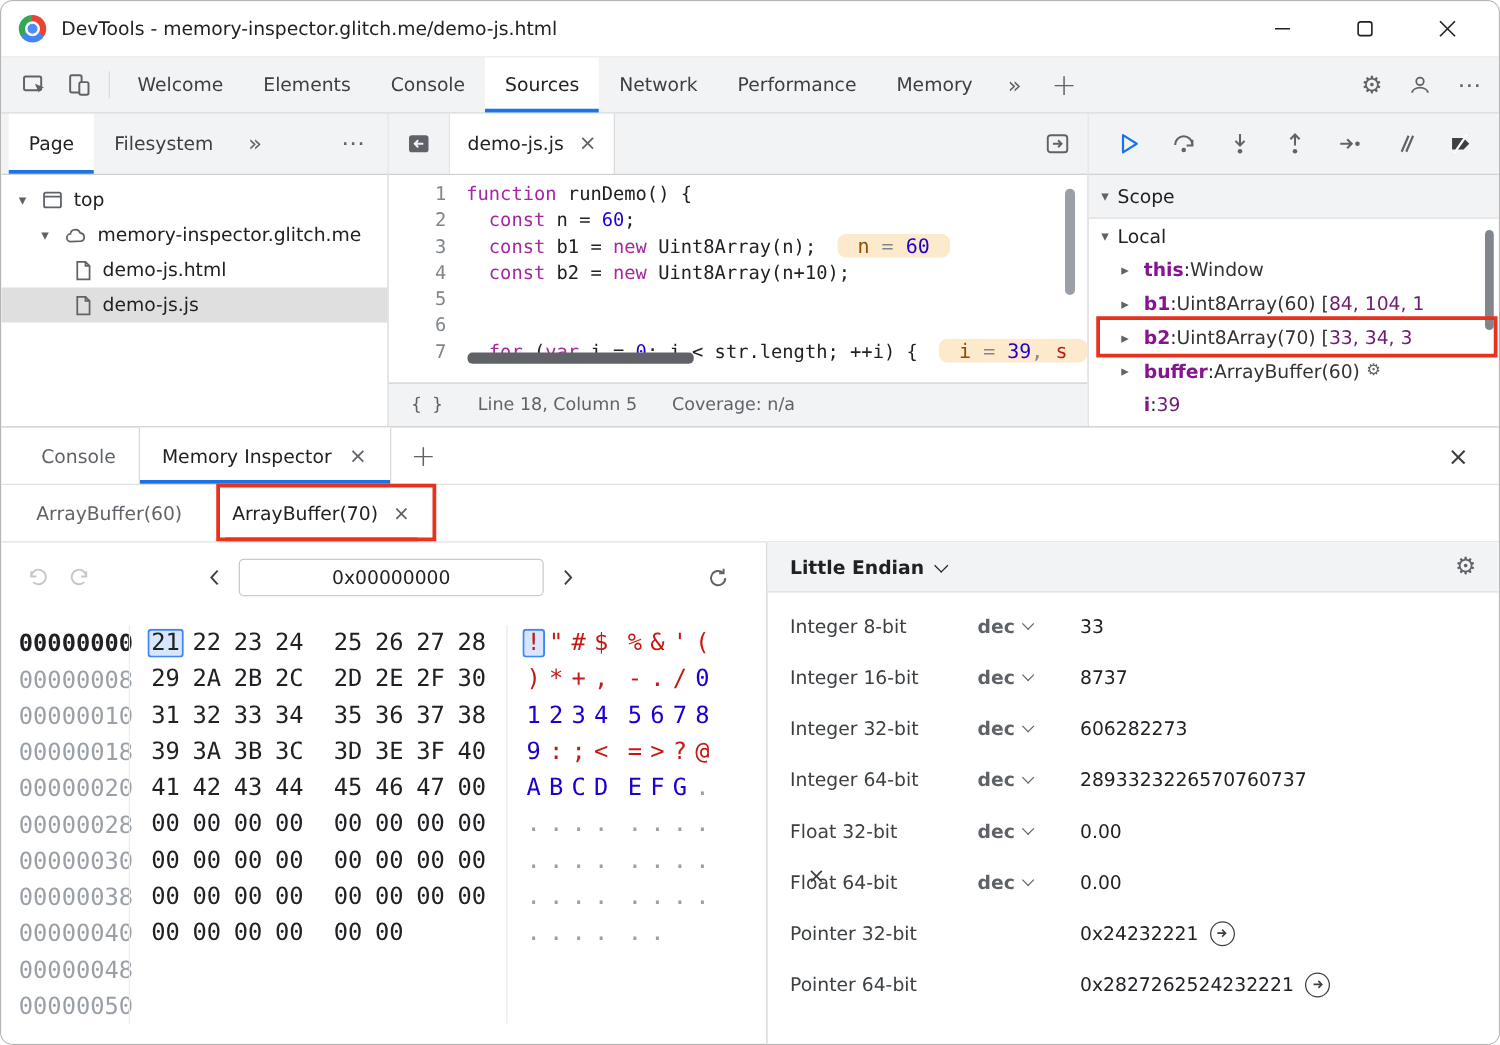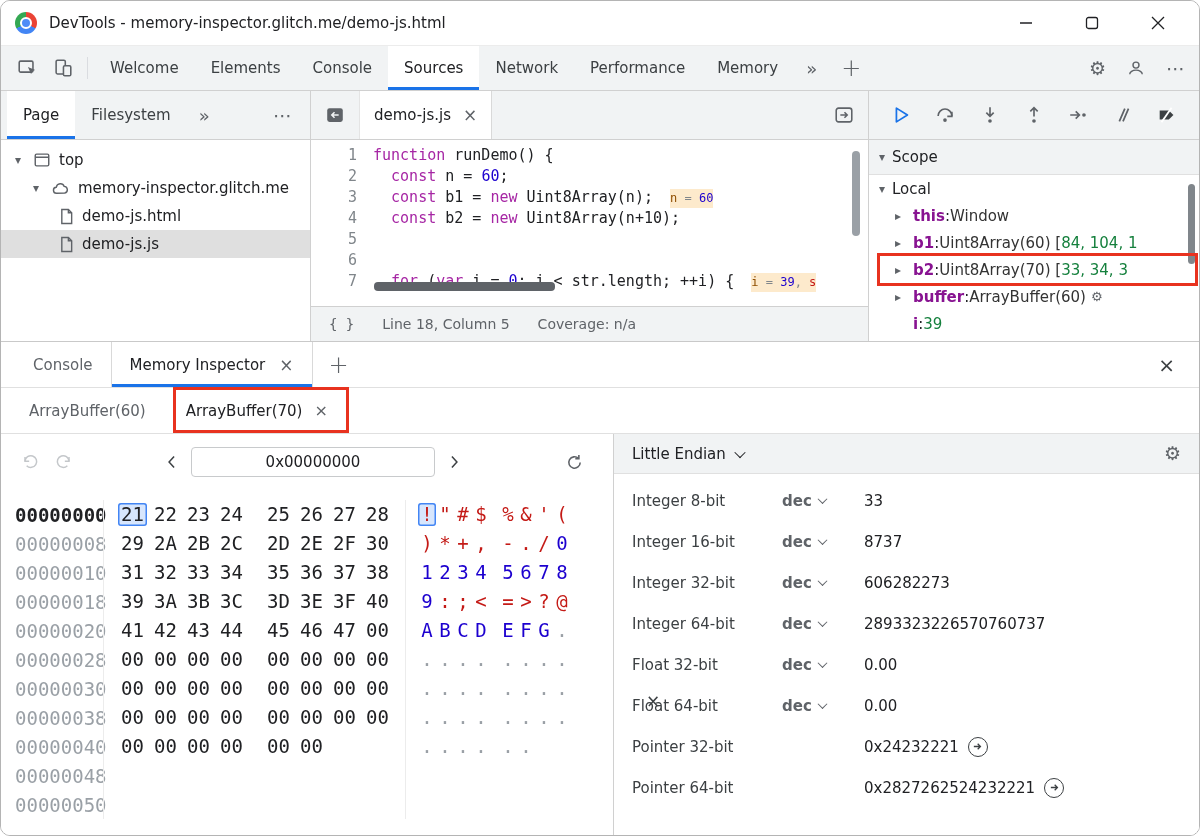--- a/index.html
+++ b/index.html
@@ -55,41 +55,41 @@
   .etab-right { margin-left:auto; }
   .etab { background:#fff; display:flex; align-items:center; gap:12px; padding:0 14px; font-size:15px;
           color:#202124; border-right:1px solid #d9d9d9; border-left:1px solid #e4e4e4; }
   .etab-close { color:#5f6368; font-size:17px; }
   .code { flex:1; overflow:hidden; padding-top:5px; font-family:"DejaVu Sans Mono","Liberation Mono",monospace;
           font-size:15px; line-height:21px; }
   .cl { display:flex; height:21px; }
   .cl-num { width:62px; flex:0 0 62px; padding-right:16px; text-align:right; color:#80868b; }
   .cl-text { white-space:pre; overflow:hidden; }
   .tok-kw { color:#a626a4; } .tok-num { color:#1c00cf; } .tok-str { color:#c41a16; } .tok-pl { color:#202124; }
-  .badge { display:inline-block; background:#fdeacc; border-radius:0; padding:0 0; margin-left:8px;
-           font-size:12px; line-height:19px; }
+  .badge { display:inline-block; background:#fdeacc; border-radius:7px; padding:0 16px; margin-left:8px;
+           font-size:16px; line-height:19px; }
   .tok-bn { color:#8f4e00; } .tok-be { color:#80868b; }
   .status-bar { height:35px; flex:0 0 35px; background:#f1f3f4; border-top:1px solid #d0d0d0;
                 display:flex; align-items:center; gap:28px; padding:0 18px; font-size:14px; color:#5f6368; }
   .braces { font-family:"DejaVu Sans Mono",monospace; font-size:14px; color:#5f6368; }
 
   
   .debug-pane { width:330px; flex:0 0 330px; display:flex; flex-direction:column; background:#fff; }
   .debug-toolbar { height:49px; flex:0 0 49px; background:#f1f3f4; border-bottom:1px solid #d0d0d0;
                    display:flex; align-items:center; justify-content:space-between; padding:0 18px; }
   .dbicon { width:28px; height:28px; display:flex; align-items:center; justify-content:center; color:#5f6368; }
   .scope-header { height:35px; flex:0 0 35px; background:#f1f3f4; border-bottom:1px solid #e0e0e0;
                   display:flex; align-items:center; gap:7px; padding:0 10px; font-size:15px; color:#202124; }
   .tri { color:#5f6368; font-size:12px; }
   .local-row { height:27px; display:flex; align-items:center; gap:7px; padding:0 10px; font-size:15px; }
   .var-row { height:27px; display:flex; align-items:center; padding-left:26px; font-size:15px; white-space:nowrap; overflow:hidden; }
   .var-arrow { width:18px; flex:0 0 18px; color:#5f6368; font-size:12px; }
   .vname { color:#881391; font-weight:600; }
   .vsep { color:#202124; }
-  .vobj { color:#333; } .vnum { color:#15803d; }
+  .vobj { color:#333; } .vnum { color:#701a75; }
   .var-gear { color:#5f6368; font-size:13px; margin-left:5px; }
 
   
   .drawer { flex:1; display:flex; flex-direction:column; border-top:1px solid #c9c9c9; background:#fff; }
   .drawer-tabs { height:46px; flex:0 0 46px; display:flex; align-items:stretch; border-bottom:1px solid #e0e0e0; padding-left:14px; }
   .dtab-console { display:flex; align-items:center; padding:0 18px; font-size:15px; color:#5f6368; }
   .dtab-active { position:relative; display:flex; align-items:center; gap:14px; padding:0 18px; font-size:15px; color:#202124;
                  border-left:1px solid #d9d9d9; border-right:1px solid #d9d9d9; background:#fff; }
   .dtab-active::after { content:""; position:absolute; left:0; right:0; bottom:0; height:3px; background:#1a73e8; }
   .dtab-close { color:#5f6368; font-size:17px; }
@@ -123,21 +123,21 @@
   .hb:nth-child(5) { margin-left:14px; }
   .hascii { display:flex; border-left:1px solid #ececec; padding-left:12px; margin-left:4px; height:100%; align-items:center; }
   .ha { width:18px; flex:0 0 18px; text-align:center; border-radius:3px; line-height:23px; }
   .ha:nth-child(5) { margin-left:9px; }
   .an { color:#1c00cf; } .pu { color:#c41a16; } .np { color:#9aa0a6; }
   .sel { background:#d7e6fd; box-shadow:inset 0 0 0 1.5px #4285f4; }
 
   .interp-pane { flex:1; border-left:1px solid #d0d0d0; display:flex; flex-direction:column; background:#fff; }
   .interp-header { height:40px; flex:0 0 40px; background:#f1f3f4; border-bottom:1px solid #e0e0e0;
                    display:flex; align-items:center; padding:0 18px; font-size:15px; color:#202124; }
-  .endian { display:flex; align-items:center; }
+  .endian { display:flex; align-items:center;font-weight:bold; }
   .interp-header .gear { margin-left:auto; }
   .interp-rows { padding-top:6px; }
   .irow { height:41px; display:flex; align-items:center; padding:0 18px; font-size:15px; }
   .ilabel { width:150px; flex:0 0 150px; color:#3c4043; }
   .imode { width:82px; flex:0 0 82px; color:#5f6368; display:flex; align-items:center;font-weight:bold; }
   .ival { color:#202124; display:flex; align-items:center; gap:9px; }
   .jump { width:20px; height:20px; border:1.5px solid #3c4043; border-radius:50%;
           display:flex; align-items:center; justify-content:center; }
 
   .chev { display:inline-block; width:7px; height:7px; border-right:1.8px solid currentColor;

